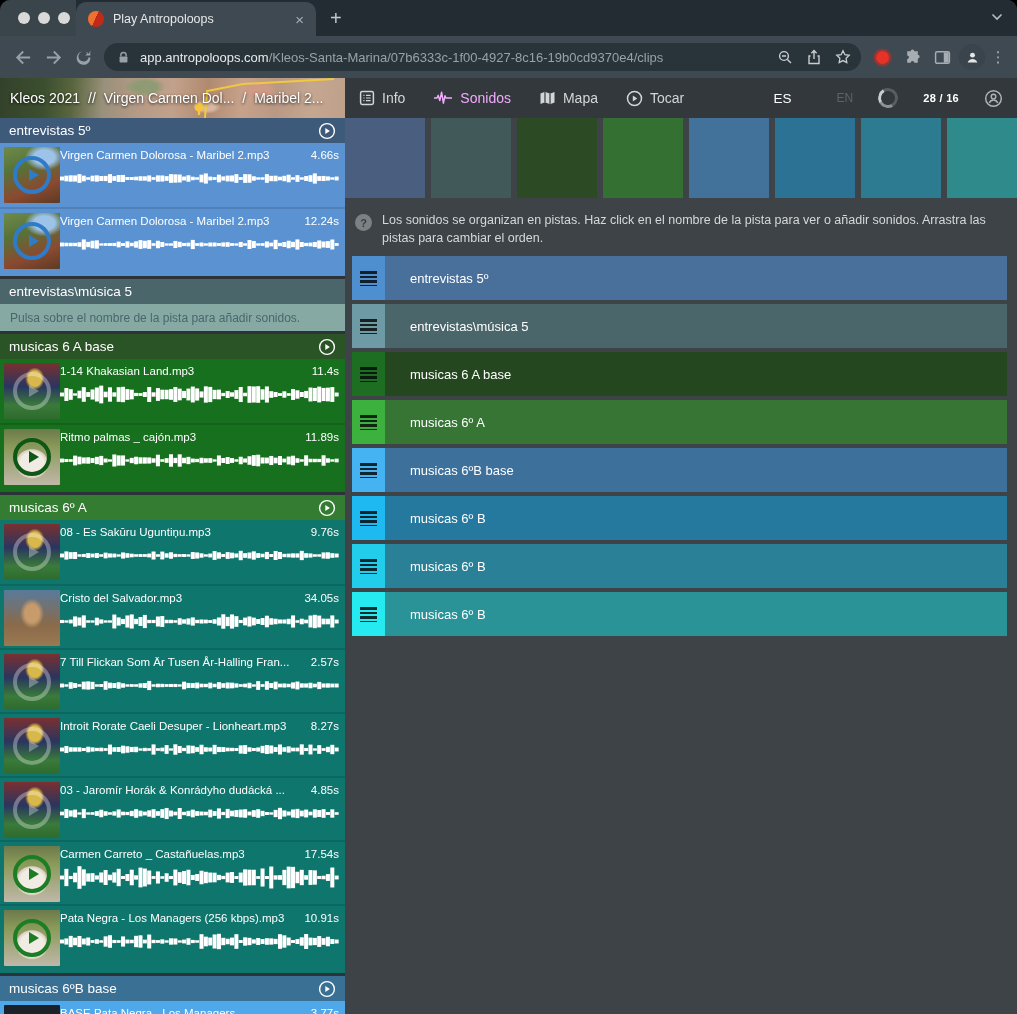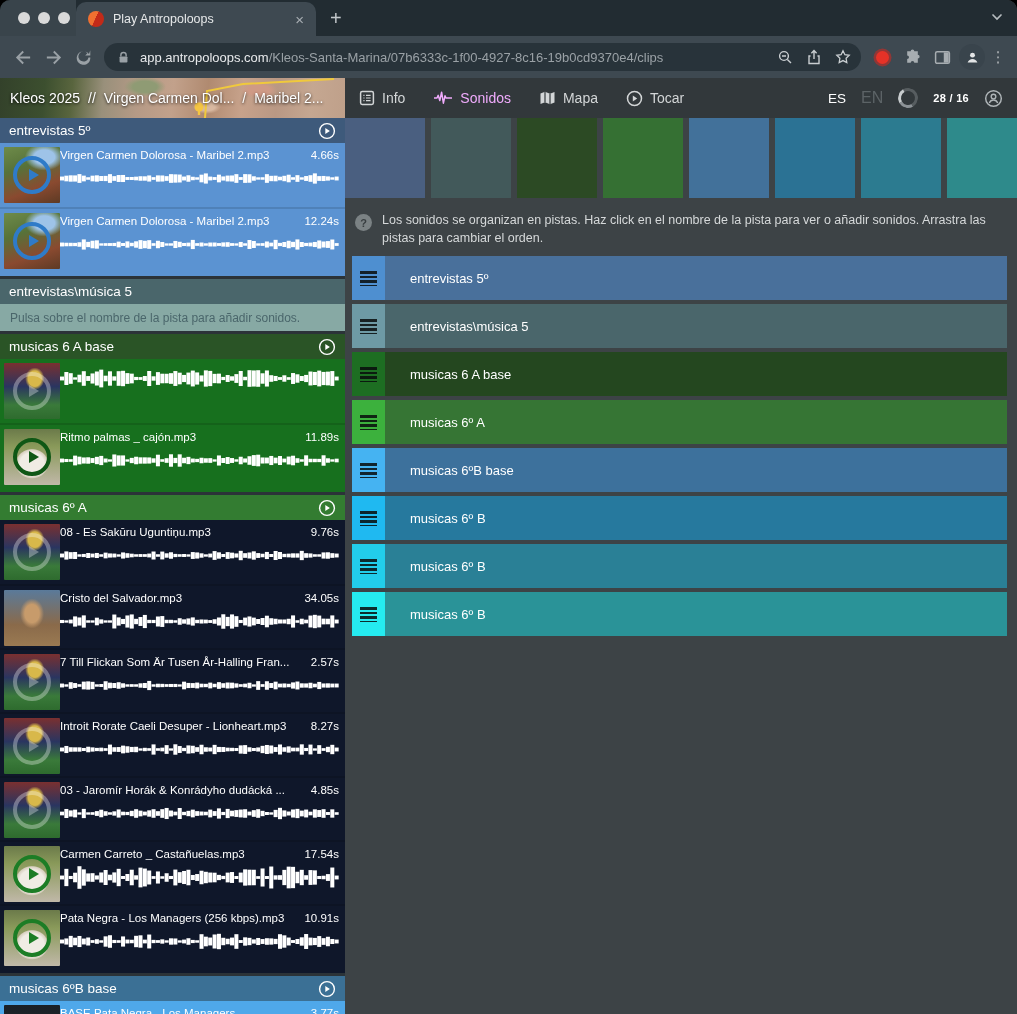--- a/index.html
+++ b/index.html
@@ -34,23 +34,23 @@
     background:
       radial-gradient(26px 12px at 75% 30%, #CF9A86 40%, transparent 70%),
       radial-gradient(30px 14px at 42% 22%, #8F9B74 40%, transparent 70%),
       radial-gradient(20px 10px at 60% 72%, #D8B8A0 40%, transparent 70%),
       linear-gradient(95deg,#33412A 0%,#3C4F2F 13%,#59653E 21%,#99907B 30%,#B59A86 40%,#C2A18B 50%,#B08A70 60%,#C7A28B 70%,#B99884 80%,#C5A791 90%,#BFA08A 100%);}
   .crumb-overlay{position:absolute;inset:0;}
   .crumbs{position:absolute;inset:0;display:flex;align-items:center;padding-left:10px;gap:8px;
     color:#fff;font-size:14px;font-weight:500;text-shadow:0 1px 3px rgba(0,0,0,.85);white-space:nowrap;}
   .navtabs{flex:1;display:flex;align-items:center;padding:0 14px;gap:28px;min-width:0;}
   .navitem{display:flex;align-items:center;gap:7px;color:#D3D6D7;font-size:14px;flex:none;}
-  .nav-right{margin-left:auto;display:flex;align-items:center;gap:15px;}
+  .nav-right{margin-left:auto;display:flex;align-items:center;gap:25px;}
   .lang-es{color:#FFF;font-size:13.5px;}
-  .lang-en{color:#5C6366;font-size:16px;}
+  .lang-en{color:#5C6366;font-size:12px;margin-left:20px;}
   .spinner{width:14px;height:14px;border-radius:50%;border:3.5px solid #575D60;border-left-color:#C8CCCE;border-bottom-color:#8C9296;transform:rotate(15deg);}
   .counter{color:#FFF;font-size:11px;font-weight:700;letter-spacing:.3px;}
   .account{color:#AEB4B7;display:flex;align-items:center;}
   
   .content{flex:1;display:flex;min-height:0;}
   .sidebar{width:345px;flex:none;background:#2B3338;overflow:hidden;}
   .section{margin-bottom:3px;}
   .sec-header{height:25px;display:flex;align-items:center;padding:0 9px;color:#FFF;font-size:13.5px;}
   .sec-play{margin-left:auto;display:flex;align-items:center;color:#FFF;}
   .hint{height:27px;display:flex;align-items:center;padding:0 10px;font-size:12px;}
@@ -182,21 +182,21 @@
   </div>
 
   <div class="appnav">
     <div class="breadcrumb">
       <svg class="crumb-overlay" width="345" height="40" viewBox="0 0 345 40">
         <path d="M205 40 L207 13 L243 6 L334 1" stroke="#F0C93C" stroke-width="2" fill="none"></path>
         <circle cx="199" cy="29" r="4.5" fill="#F5C542"></circle>
           <rect x="197.8" y="32" width="2.4" height="5" fill="#F5C542"></rect>
       </svg>
       <div class="crumbs">
-        <span>Kleos 2025</span>
+        <span>Kleos 2021</span>
         <span>//</span>
         <span>Virgen Carmen Dol...</span>
         <span>/</span>
         <span>Maribel 2...</span>
       </div>
     </div>
     <nav class="navtabs">
       <span class="navitem">
         <svg width="16" height="16" viewBox="0 0 16 16">
             <rect x="1.6" y="1.6" width="12.8" height="12.8" rx="1.6" fill="none" stroke="currentColor" stroke-width="1.5"></rect>
@@ -430,20 +430,24 @@
             </span>
           </div>
           <div class="clips" style="background:#17701E">
             <div class="clip">
               <div class="thumb th-football">
                 <span class="ring" style="border-color:rgba(255,255,255,0.32)">
                   <i class="tri" style="border-left-color:rgba(255,255,255,0.32)"></i>
                 </span>
               </div>
               <div class="clipbody">
+                <div class="cliprow">
+                  <span class="clipname">1-14 Khakasian Land.mp3</span>
+                  <span class="clipdur">11.4s</span>
+                </div>
                 <svg class="wave" viewBox="0 0 100 26" preserveAspectRatio="none" fill="#FFFFFF">
                   <rect x="0.00" y="10.80" width="1.44" height="4.40"></rect>
                   <rect x="1.56" y="5.67" width="1.44" height="14.66"></rect>
                   <rect x="3.13" y="6.99" width="1.44" height="12.02"></rect>
                   <rect x="4.69" y="11.67" width="1.44" height="2.66"></rect>
                   <rect x="6.25" y="8.72" width="1.44" height="8.55"></rect>
                   <rect x="7.81" y="4.74" width="1.44" height="16.51"></rect>
                   <rect x="9.38" y="10.26" width="1.44" height="5.48"></rect>
                   <rect x="10.94" y="7.28" width="1.44" height="11.43"></rect>
                   <rect x="12.50" y="5.09" width="1.44" height="15.83"></rect>
@@ -589,21 +593,21 @@
         <div class="section">
           <div class="sec-header" style="background:#337C31">
             <span>musicas 6º A</span>
             <span class="sec-play">
               <svg width="18" height="18" viewBox="0 0 18 18">
                 <circle cx="9" cy="9" r="7.4" stroke="#FFF" stroke-width="1.4" fill="none"></circle>
                 <path d="M7.3 5.9l4.6 3.1-4.6 3.1z" fill="#FFF"></path>
               </svg>
             </span>
           </div>
-          <div class="clips" style="background:#0f172a">
+          <div class="clips" style="background:#0f766e">
             <div class="clip">
               <div class="thumb th-football">
                 <span class="ring" style="border-color:rgba(255,255,255,0.32)">
                   <i class="tri" style="border-left-color:rgba(255,255,255,0.32)"></i>
                 </span>
               </div>
               <div class="clipbody">
                 <div class="cliprow">
                   <span class="clipname">08 - Es Sakūru Uguntiņu.mp3</span>
                   <span class="clipdur">9.76s</span>

